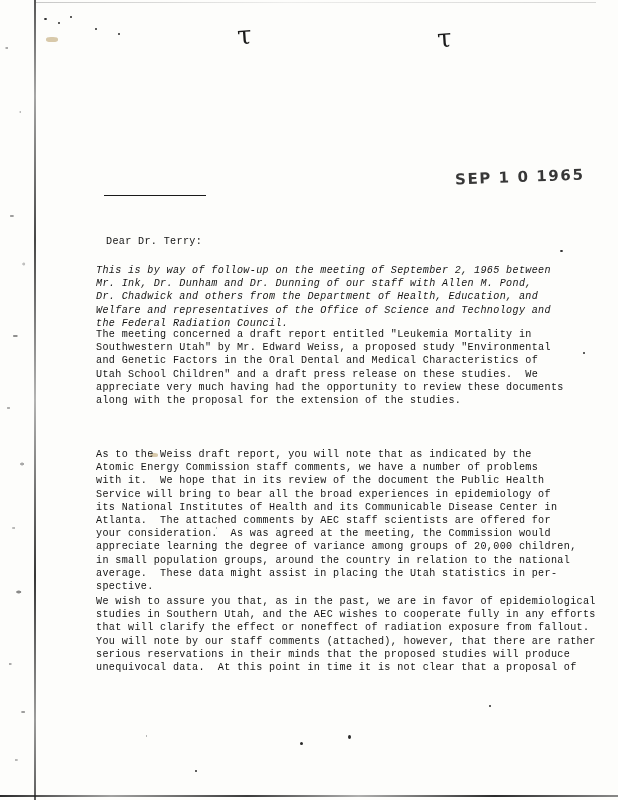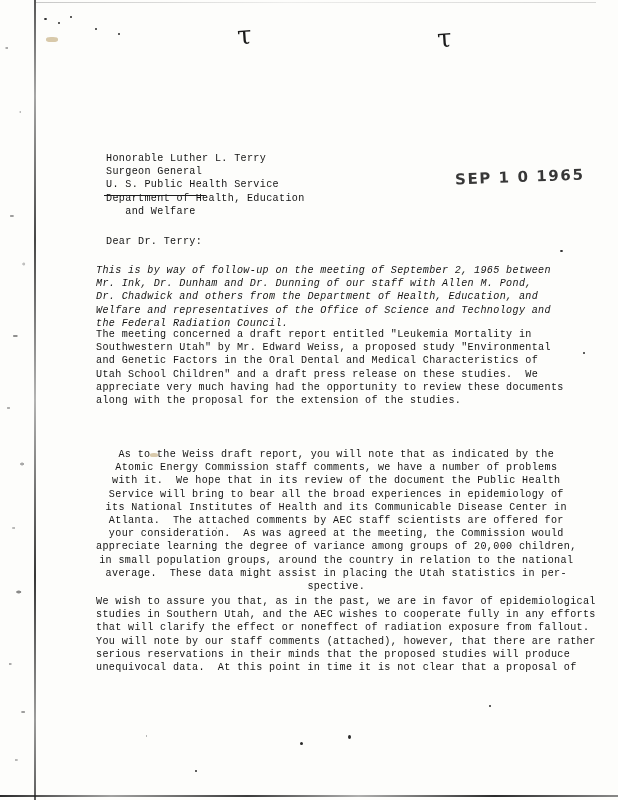--- a/index.html
+++ b/index.html
@@ -91,21 +91,21 @@
     line-height: 13.2px;
     letter-spacing: .35px;
     white-space: pre;
     color: #131313;
   }
   .addr-block { left: 106px; top: 152px; }
   .salutation { left: 106px; top: 235px; }
   .body-par   { left: 96px; }
   .p1 { top: 264px; font-style: italic; }
   .p2 { top: 328px; }
-  .p3 { top: 448px; text-align: center; }
+  .p3 { top: 448px; }
   .p4 { top: 595px; }
 
   .strike-line {
     position: absolute;
     left: 104px; top: 195px;
     width: 102px; height: 1.2px;
     background: #1a1a1a;
   }
 
   
@@ -168,25 +168,20 @@
   <div class="speck" style="left:300px; top:742px; width:3px; height:3px;"></div>
   <div class="speck" style="left:348px; top:735px; width:3px; height:4px;"></div>
   <div class="speck" style="left:489px; top:705px; width:2px; height:2px;"></div>
   <div class="speck" style="left:195px; top:770px; width:2px; height:2px;"></div>
   <div class="speck" style="left:560px; top:250px; width:3px; height:2px;"></div>
   <div class="speck" style="left:583px; top:352px; width:2px; height:2px;"></div>
   <div class="smudge" style="left:150px; top:453px; width:8px; height:4px;"></div>
 
   <div class="date-stamp">SEP 1 0 1965</div>
 
-  <div class="typed addr-block">Honorable Luther L. Terry
-Surgeon General
-U. S. Public Health Service
-Department of Health, Education
-   and Welfare</div>
   <div class="strike-line"></div>
 
   <div class="typed salutation">Dear Dr. Terry:</div>
 
   <div class="typed body-par p1">This is by way of follow-up on the meeting of September 2, 1965 between
 Mr. Ink, Dr. Dunham and Dr. Dunning of our staff with Allen M. Pond,
 Dr. Chadwick and others from the Department of Health, Education, and
 Welfare and representatives of the Office of Science and Technology and
 the Federal Radiation Council.</div>
   <div class="typed body-par p2">The meeting concerned a draft report entitled "Leukemia Mortality in

